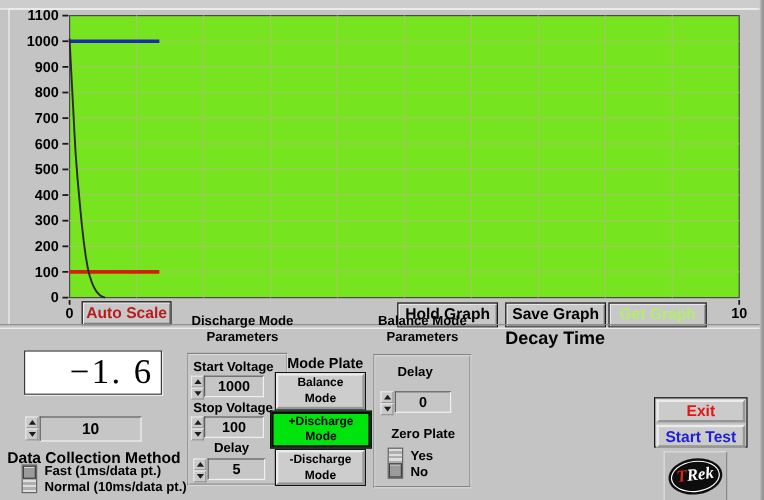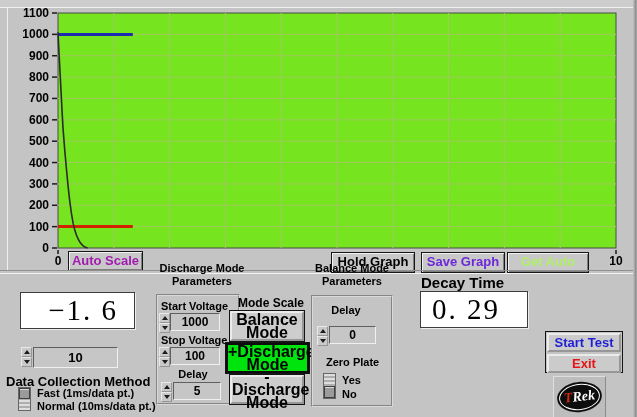--- a/index.html
+++ b/index.html
@@ -13,35 +13,35 @@
 
   svg text{font-family:"Liberation Sans",sans-serif;}
 
   .tool-btn{background:#c8c8c8;border:1px solid #161616;
             box-shadow:inset 1px 1px 0 #f1f1f1, inset -1px -1px 0 #7e7e7e;
             font-weight:bold;font-size:13px;line-height:17px;text-align:center;cursor:pointer;}
   .lbl{font-weight:bold;font-size:11px;white-space:nowrap;}
   .hdr{font-weight:bold;font-size:14px;text-align:center;white-space:nowrap;}
   .display{background:#fff;border:1px solid #3c3c3c;box-shadow:1px 1px 0 #ededed;
            font-family:"Liberation Serif",serif;font-size:29px;letter-spacing:2px;
-           display:flex;align-items:center;justify-content:flex-end;padding-right:16px;box-sizing:border-box;}
+           display:flex;align-items:center;justify-content:flex-end;padding-right:6px;box-sizing:border-box;}
   .gbox{border:2px groove #d9d9d9;background:#c4c4c4;box-sizing:border-box;}
   .gtitle{font-weight:bold;font-size:11px;line-height:13px;text-align:center;}
   .valbox{background:#c6c6c6;border:1px solid;border-color:#5f5f5f #f0f0f0 #f0f0f0 #5f5f5f;
           font-weight:bold;font-size:12px;display:flex;align-items:center;justify-content:center;box-sizing:border-box;}
   .spin{display:flex;flex-direction:column;width:11px;}
   .spin-btn{height:10px;background:#c9c9c9;border:1px outset #e9e9e9;display:flex;align-items:center;justify-content:center;box-sizing:border-box;cursor:pointer;}
   .tri-up{width:0;height:0;border-left:3px solid transparent;border-right:3px solid transparent;border-bottom:4px solid #1c1c1c;}
   .tri-down{width:0;height:0;border-left:3px solid transparent;border-right:3px solid transparent;border-top:4px solid #1c1c1c;}
   .switch{background:repeating-linear-gradient(180deg,#dedede 0 2px,#aeaeae 2px 4px);
           border:1px solid #666;box-sizing:border-box;cursor:pointer;}
   .knob{position:absolute;left:0;width:100%;height:50%;background:#9b9b9b;border:1px solid #3f3f3f;
         box-shadow:inset 0 1px 0 #d9d9d9;box-sizing:border-box;}
   .mode-btn{box-shadow:0 0 0 1px #141414;border:2px outset #ebebeb;background:#cdcdcd;
-            font-weight:bold;font-size:16px;line-height:13px;text-align:center;
+            font-weight:bold;font-size:10px;line-height:13px;text-align:center;
             display:flex;flex-direction:column;justify-content:center;cursor:pointer;box-sizing:border-box;}
   .action-frame{border:1px solid #141414;background:#c4c4c4;display:flex;flex-direction:column;box-sizing:border-box;}
   .action-btn{flex:1;margin:1px;border:2px outset #ebebeb;background:#cbcbcb;font-weight:bold;font-size:13px;
               display:flex;align-items:center;justify-content:center;cursor:pointer;}
   .trek-tile{background:#bdbdbd;border:1px outset #dedede;display:flex;align-items:center;justify-content:center;}
   .trek-ellipse{width:45px;height:30px;background:#0d0d0d;border-radius:50%;transform:rotate(-7deg);
                 display:flex;align-items:center;justify-content:center;box-shadow:inset 0 0 0 2px #0d0d0d, inset 0 0 0 3px #ffffff;}
   .trek-text{font-family:"Liberation Serif",serif;font-style:italic;font-weight:bold;font-size:14px;color:#fff;letter-spacing:0;}
   .trek-text .t{color:#cf2a12;}
 </style>
@@ -100,24 +100,24 @@
       <text x="49" y="17" text-anchor="end" font-size="12" font-weight="bold" fill="#000">1100</text>
       <line x1="58" x2="58" y1="250" y2="254" stroke="#1a1a1a" stroke-width="1.5"></line>
       <text x="58" y="265" text-anchor="middle" font-size="12" font-weight="bold" fill="#000">0</text>
       <line x1="616" x2="616" y1="250" y2="254" stroke="#1a1a1a" stroke-width="1.5"></line>
       <text x="616" y="265" text-anchor="middle" font-size="12" font-weight="bold" fill="#000">10</text>
       <polyline points="58.0,34.4 132.8,34.4" fill="none" stroke="#1c2bb0" stroke-width="3"></polyline>
       <polyline points="58.0,226.6 132.8,226.6" fill="none" stroke="#d22000" stroke-width="3"></polyline>
       <polyline points="58.0,32.2 58.6,45.0 59.7,66.0 60.8,86.7 61.9,108.1 63.0,127.9 64.7,149.7 66.4,168.5 68.0,185.4 69.7,200.6 71.4,213.2 73.1,223.2 74.7,229.8 76.4,235.0 78.1,239.0 80.3,242.9 82.6,245.4 84.8,247.1 87.6,248.0" fill="none" stroke="#2b2b2b" stroke-width="1.6"></polyline>
     </svg>
 
-  <div class="abs tool-btn" style="left: 68px; top: 251px; width: 73px; height: 18px; color: #a21caf;">Auto Scale</div>
+  <div class="abs tool-btn" style="left: 68px; top: 251px; width: 73px; height: 18px; color: #b91c1c;">Auto Scale</div>
   <div class="abs tool-btn" style="left:331px;top:252px;width:82px;height:19px;">Hold Graph</div>
-  <div class="abs tool-btn" style="left: 421px; top: 252px; width: 82px; height: 19px; color: #6d28d9;">Save Graph</div>
-  <div class="abs tool-btn" style="left: 507px; top: 252px; width: 80px; height: 19px; color: rgb(178, 238, 106);">Get Auto</div>
+  <div class="abs tool-btn" style="left: 421px; top: 252px; width: 82px; height: 19px; color: #000000;">Save Graph</div>
+  <div class="abs tool-btn" style="left: 507px; top: 252px; width: 80px; height: 19px; color: rgb(178, 238, 106);">Get Graph</div>
 
   <div class="abs divider"></div>
 
   <div class="abs display" style="left:20px;top:292px;width:115px;height:37px;">−1. 6</div>
 
   <div class="abs spin" style="left:21px;top:347px;height:21px;">
     <div class="spin-btn">
         <div class="tri-up"></div>
       </div>
     <div class="spin-btn">
@@ -163,21 +163,21 @@
       <div class="spin-btn">
           <div class="tri-up"></div>
         </div>
       <div class="spin-btn">
           <div class="tri-down"></div>
         </div>
     </div>
     <div class="abs valbox" style="left:15px;top:86px;width:48px;height:18px;">5</div>
   </div>
 
-  <div class="abs lbl" style="left:233px;top:296px;width:76px;text-align:center;font-size:12px;">Mode Scale</div>
+  <div class="abs lbl" style="left:233px;top:296px;width:76px;text-align:center;font-size:12px;">Mode Plate</div>
   <div class="abs mode-btn" style="left:230px;top:311px;width:74px;height:30px;">
     <span>Balance</span>
     <span>Mode</span>
   </div>
   <div class="abs mode-btn" style="left: 226px; top: 343px; width: 83px; height: 30px; border: 2px solid rgb(12, 12, 12); background: rgb(0, 228, 14);">
     <span>+Discharge</span>
     <span>Mode</span>
   </div>
   <div class="abs mode-btn" style="left:230px;top:375px;width:74px;height:29px;">
     <span>-Discharge</span>
@@ -201,25 +201,24 @@
     <div class="abs valbox" style="left:16px;top:29px;width:47px;height:18px;">0</div>
     <div class="abs lbl" style="left:13px;top:59px;">Zero Plate</div>
     <div class="abs switch" style="left:10px;top:76px;width:13px;height:26px;">
       <div class="knob" style="bottom:0;"></div>
     </div>
     <div class="abs lbl" style="left:29px;top:77px;">Yes</div>
     <div class="abs lbl" style="left:29px;top:91px;">No</div>
   </div>
 
   <div class="abs hdr" style="left:421px;top:274px;text-align:left;font-size:15px;">Decay Time</div>
-  <div class="abs display" style="left:420px;top:291px;width:108px;height:37px;justify-content:center;">0. 29</div>
 
   <div class="abs action-frame" style="left:545px;top:331px;width:78px;height:42px;">
+    <div class="action-btn" style="color: rgb(232, 20, 20);">Exit</div>
     <div class="action-btn" style="color: rgb(31, 31, 214);">Start Test</div>
-    <div class="action-btn" style="color: rgb(232, 20, 20);">Exit</div>
   </div>
 
   <div class="abs trek-tile" style="left:553px;top:376px;width:51px;height:40px;">
     <div class="trek-ellipse">
       <span class="trek-text"><span class="t">T</span><span>Rek</span></span>
     </div>
   </div>
 
   <div class="abs right-edge"></div>
 </div>

